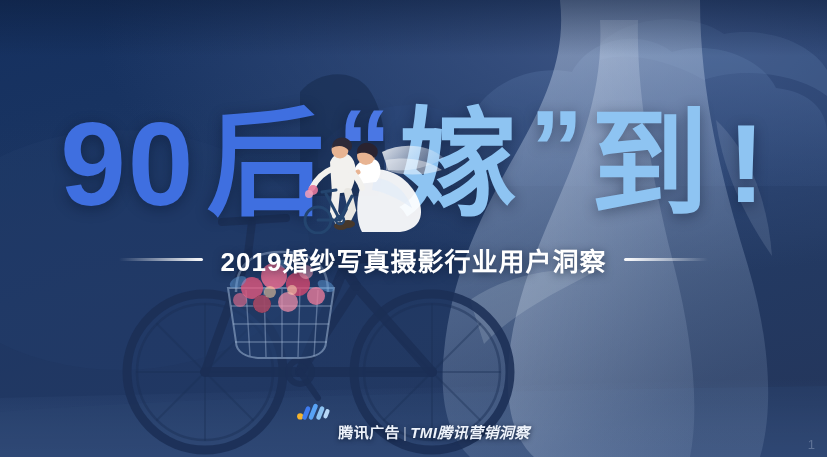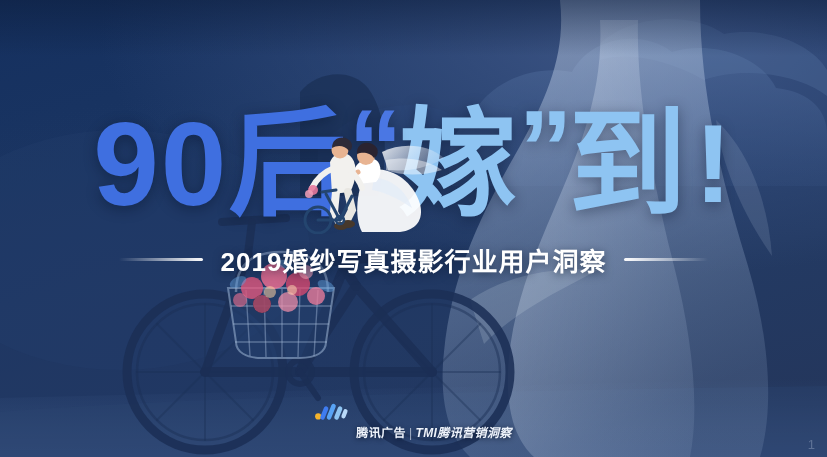--- a/index.html
+++ b/index.html
@@ -21,20 +21,21 @@
   .bg{position:absolute;inset:0;overflow:hidden;}
   .bg svg{position:absolute;inset:0;width:100%;height:100%;display:block;}
 
   
   .headline{
     position:absolute;left:0;right:0;top:98px;
     height:132px;
     display:flex;align-items:center;justify-content:center;
     z-index:6;
     pointer-events:none;
+    gap:11px;
   }
   .headline .ht{
     font-size:118px;line-height:1;
     font-weight:bold;
     letter-spacing:2px;
     white-space:nowrap;
     text-shadow:0 3px 14px rgba(5,16,38,.40);
   }
   .ht.deep{color:#3f6fe0;}
   .ht.lite{color:#8ec4f2;}
@@ -67,21 +68,21 @@
   }
 
   
   .footer{
     position:absolute;left:0;right:0;top:398px;height:26px;
     display:flex;align-items:center;justify-content:center;gap:7px;
     z-index:9;
   }
   .logomark{width:34px;height:20px;display:block;flex:0 0 auto;}
   .brand{
-    color:#eef3fb;font-size:12px;font-weight:bold;letter-spacing:.4px;
+    color:#eef3fb;font-size:15px;font-weight:bold;letter-spacing:.4px;
     white-space:nowrap;text-shadow:0 1px 5px rgba(4,14,34,.7);margin-top:40px;
   }
   .brand .sep{opacity:.6;font-weight:normal;margin:0 3px;}
   .brand .tmi{font-style:italic;}
 
   .pageno{
     position:absolute;right:12px;bottom:6px;
     color:rgba(214,226,245,.28);
     font-size:13px;line-height:1;
     z-index:9;

